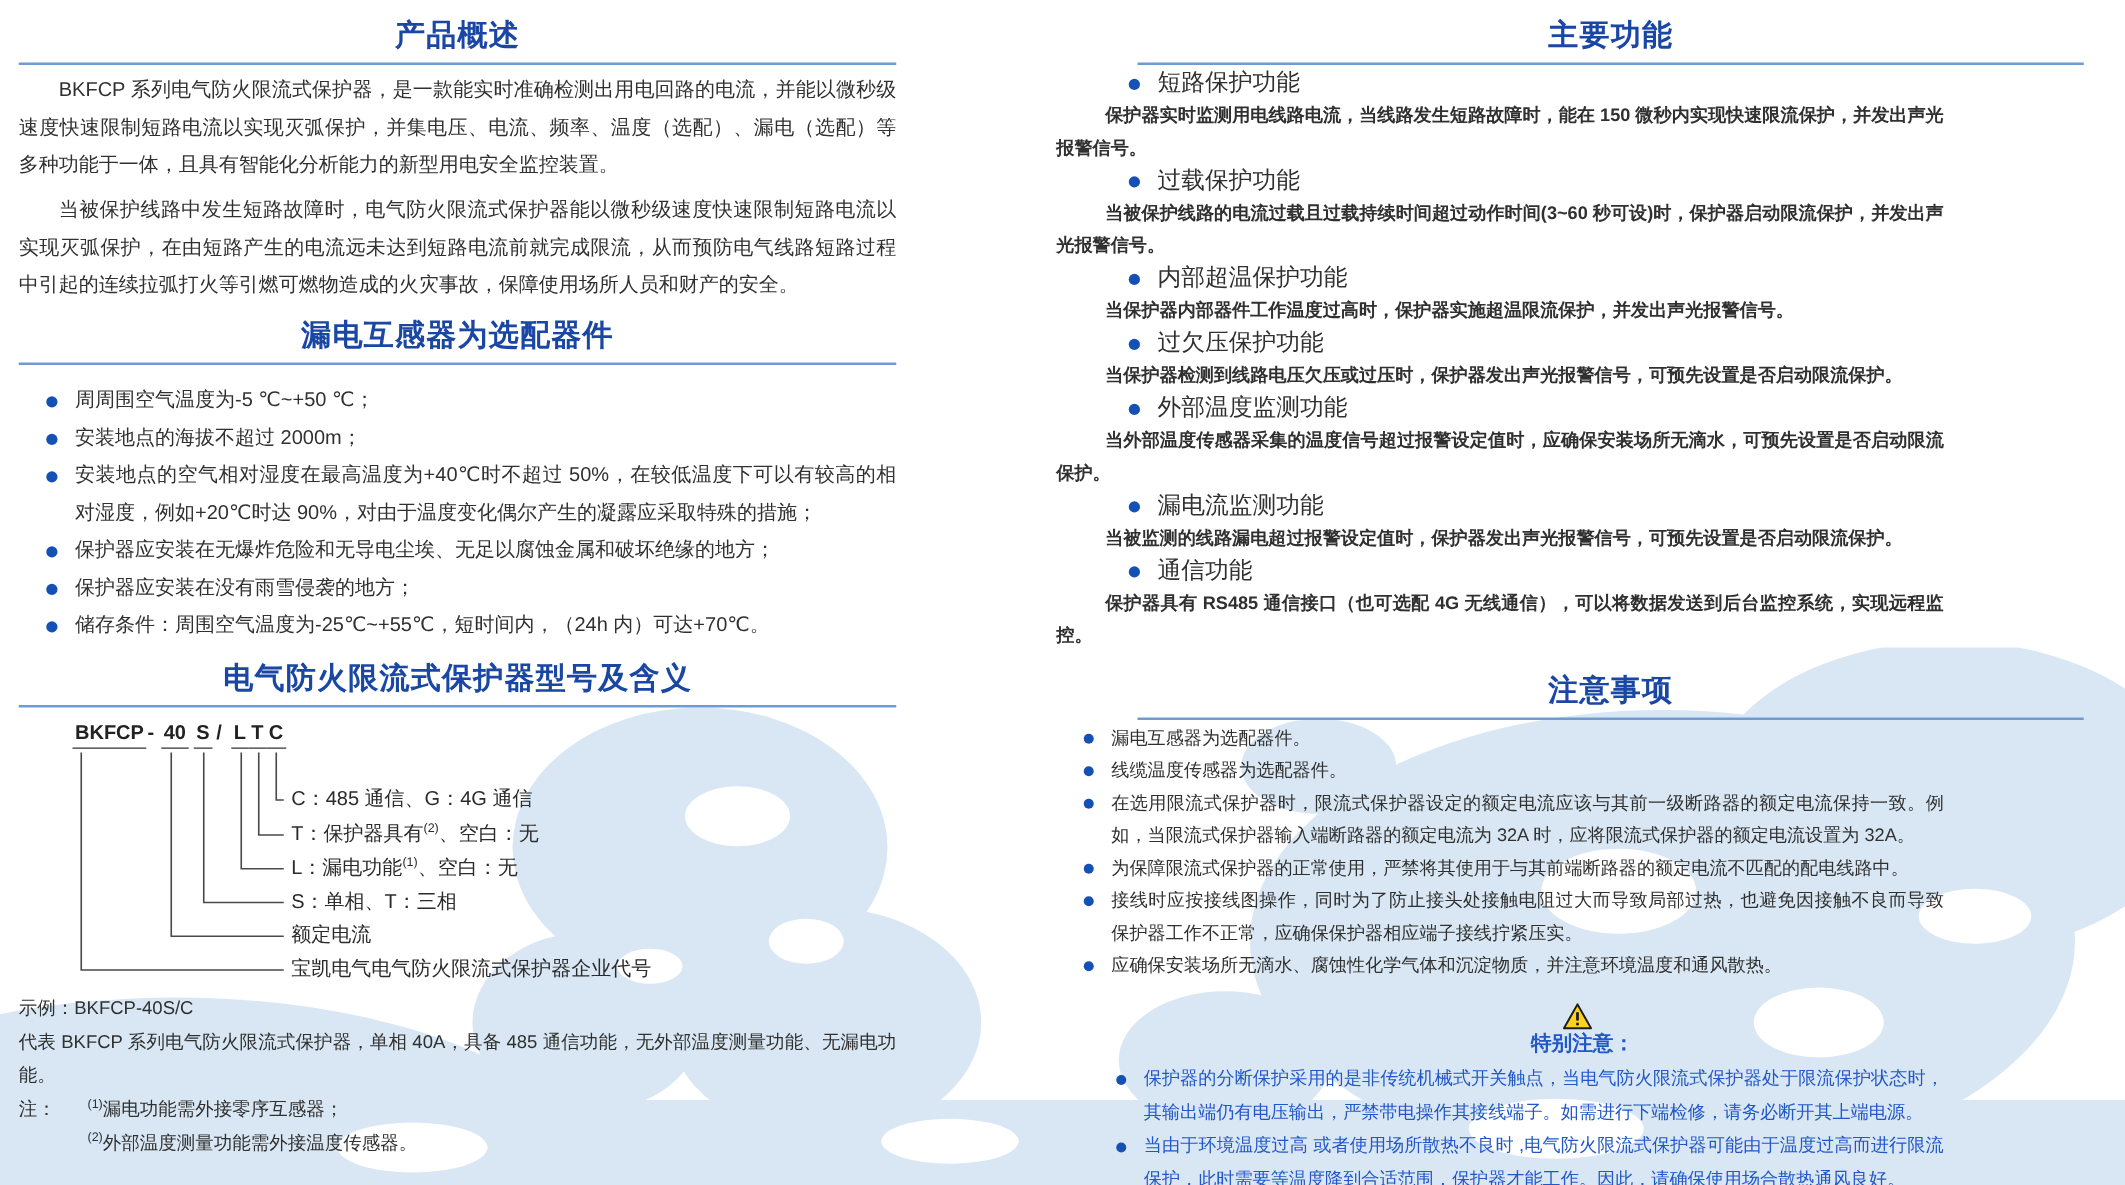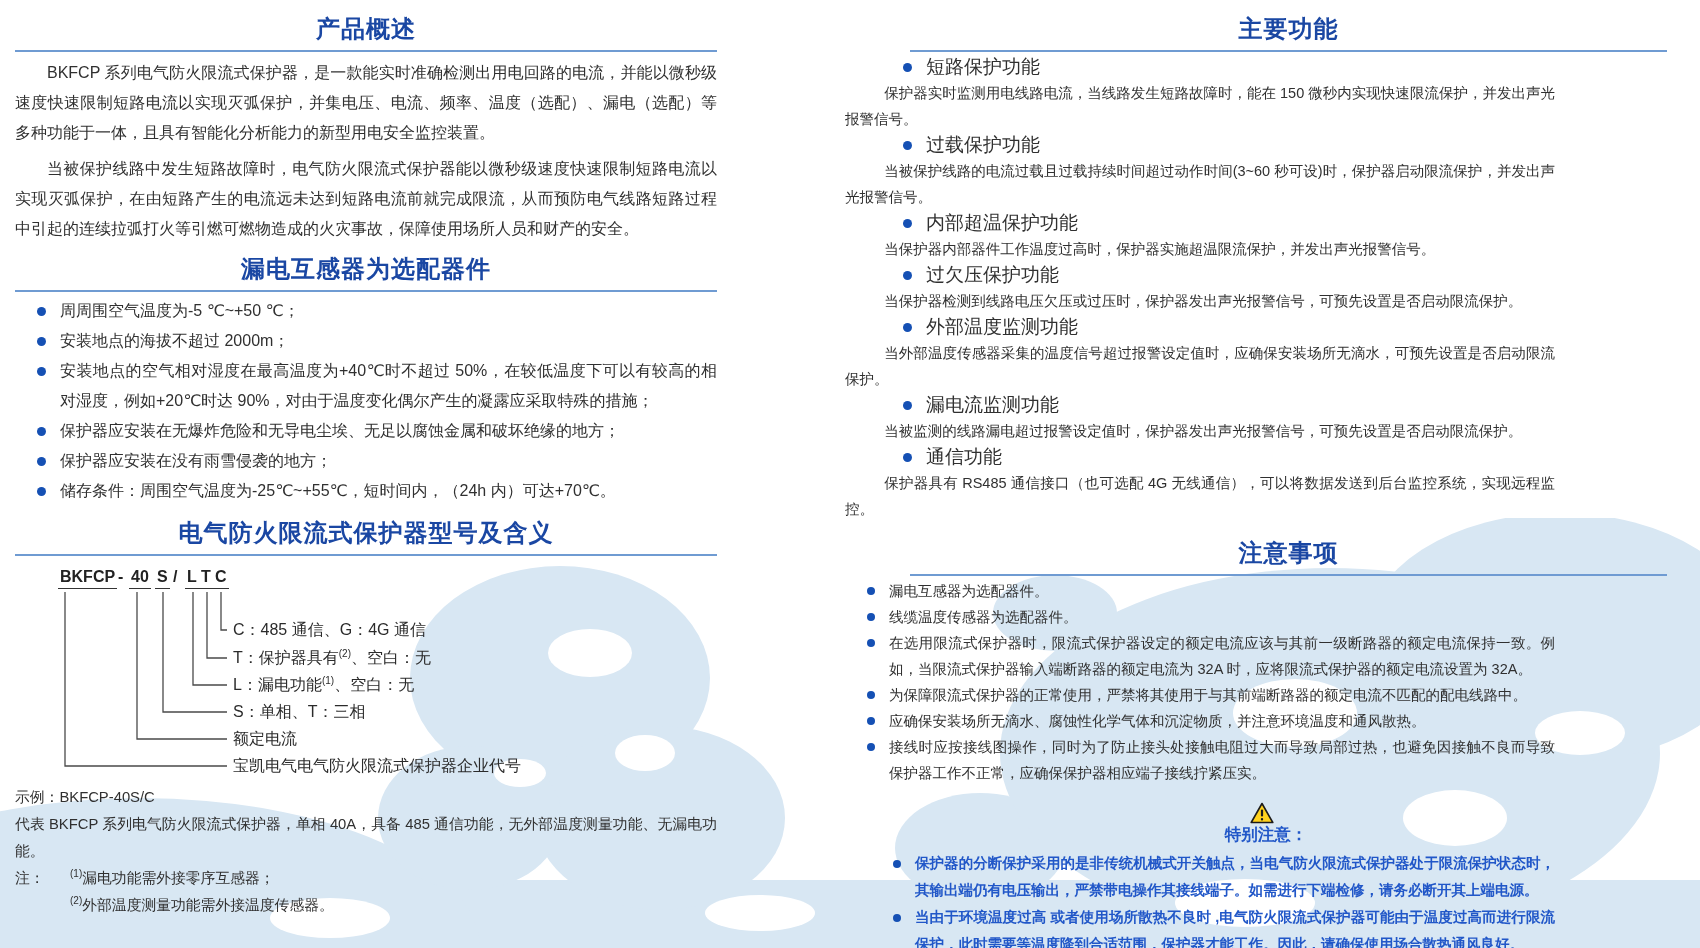--- a/index.html
+++ b/index.html
@@ -10,21 +10,21 @@
   .col{position:absolute;top:0;z-index:1;}
   .col-left{left:15px;width:702px;}
   .col-right{left:845px;width:822px;}
   h2.sec{margin:12px 0 0 0;font-size:24px;line-height:34px;font-weight:700;
          color:#1a47a3;text-align:center;letter-spacing:1px;}
   .hr{height:0;border-top:2px solid #6f9bd2;margin-top:4px;}
   .hr-right{margin-left:65px;}
   .sec-right{padding-left:65px;}
   
   .para{font-size:16px;line-height:30px;text-align:justify;margin:6px 0 0 0;text-indent:2em;}
-  .blist{margin-top:4px;}
+  .blist{margin-top:14px;}
   .bitem{display:flex;align-items:flex-start;margin:0 0 0 22px;}
   .bitem .btxt{font-size:16px;line-height:30px;text-align:justify;flex:1;}
   .dot{width:9px;height:9px;border-radius:50%;background:#1550b4;flex:0 0 auto;
        margin:11px 14px 0 0;}
   
   .diagram{position:relative;height:212px;margin-top:10px;}
   .codeseg{position:absolute;top:0;font-size:16px;font-weight:600;color:#222;
            line-height:22px;padding:0 2px;}
   .u{border-bottom:1.5px solid #333;}
   .dlines{position:absolute;left:0;top:0;}
@@ -34,28 +34,28 @@
   .extras{margin-top:6px;font-size:14.8px;}
   .extras p{margin:0;line-height:27px;text-align:justify;}
   .noterow{display:flex;}
   .notehead{width:55px;line-height:27px;flex:0 0 auto;}
   .notes p{line-height:27px;}
   
   .rbody{width:710px;}
   .fitem{display:flex;align-items:flex-start;margin-left:58px;}
   .fitem .btxt{font-size:19px;line-height:26px;}
   .fitem .dot{margin-top:9px;}
-  .fdesc{font-size:14.5px;line-height:26px;text-align:justify;margin:0;text-indent:2.7em;}
+  .fdesc{font-size:14.5px;line-height:26px;text-align:justify;margin:0;text-indent:2.7em;font-weight:bold;}
   .nitem{display:flex;align-items:flex-start;margin-left:22px;}
   .nitem .btxt{font-size:14.5px;line-height:26px;text-align:justify;flex:1;}
   .nitem .dot{margin-top:9px;width:8px;height:8px;}
   .special-head{display:flex;align-items:center;margin:16px 0 4px 12px;flex-direction:column;}
   .special-title{font-size:16.5px;font-weight:700;color:#2157c8;margin-left:8px;}
   .sitem{display:flex;align-items:flex-start;margin-left:48px;}
-  .sitem .btxt{font-size:14.5px;line-height:27px;font-weight:700;color:#2157c8;text-align:justify;flex:1;}
+  .sitem .btxt{font-size:14.5px;line-height:27px;font-weight:400;color:#2157c8;text-align:justify;flex:1;}
   .sitem .dot{margin-top:10px;width:8px;height:8px;}
   .mt2{margin-top:2px;}
   .warn-svg{display:block;}
 </style>
 </head>
 <body>
 
 <div class="page">
 
   <svg class="map-watermark" width="1700" height="430" viewBox="0 0 1700 430">
@@ -230,25 +230,25 @@
       <div class="nitem">
         <span class="dot"></span>
         <div class="btxt">在选用限流式保护器时，限流式保护器设定的额定电流应该与其前一级断路器的额定电流保持一致。例如，当限流式保护器输入端断路器的额定电流为 32A 时，应将限流式保护器的额定电流设置为 32A。</div>
       </div>
       <div class="nitem">
         <span class="dot"></span>
         <div class="btxt">为保障限流式保护器的正常使用，严禁将其使用于与其前端断路器的额定电流不匹配的配电线路中。</div>
       </div>
       <div class="nitem">
         <span class="dot"></span>
+        <div class="btxt">接线时应按接线图操作，同时为了防止接头处接触电阻过大而导致局部过热，也避免因接触不良而导致保护器工作不正常，应确保保护器相应端子接线拧紧压实。</div>
+      </div>
+      <div class="nitem">
+        <span class="dot"></span>
         <div class="btxt">应确保安装场所无滴水、腐蚀性化学气体和沉淀物质，并注意环境温度和通风散热。</div>
-      </div>
-      <div class="nitem">
-        <span class="dot"></span>
-        <div class="btxt">接线时应按接线图操作，同时为了防止接头处接触电阻过大而导致局部过热，也避免因接触不良而导致保护器工作不正常，应确保保护器相应端子接线拧紧压实。</div>
       </div>
     </div>
 
     <div class="special-head">
       <svg class="warn-svg" width="24" height="22" viewBox="0 0 24 22">
         <path d="M12 1.5 L22.8 20.5 L1.2 20.5 Z" fill="#ffd21e" stroke="#1c1c1c" stroke-width="1.6" stroke-linejoin="round"></path>
         <rect x="10.9" y="7.5" width="2.2" height="7" rx="1" fill="#1c1c1c"></rect>
         <rect x="10.9" y="16" width="2.2" height="2.4" rx="1" fill="#1c1c1c"></rect>
       </svg>
       <span class="special-title">特别注意：</span>

